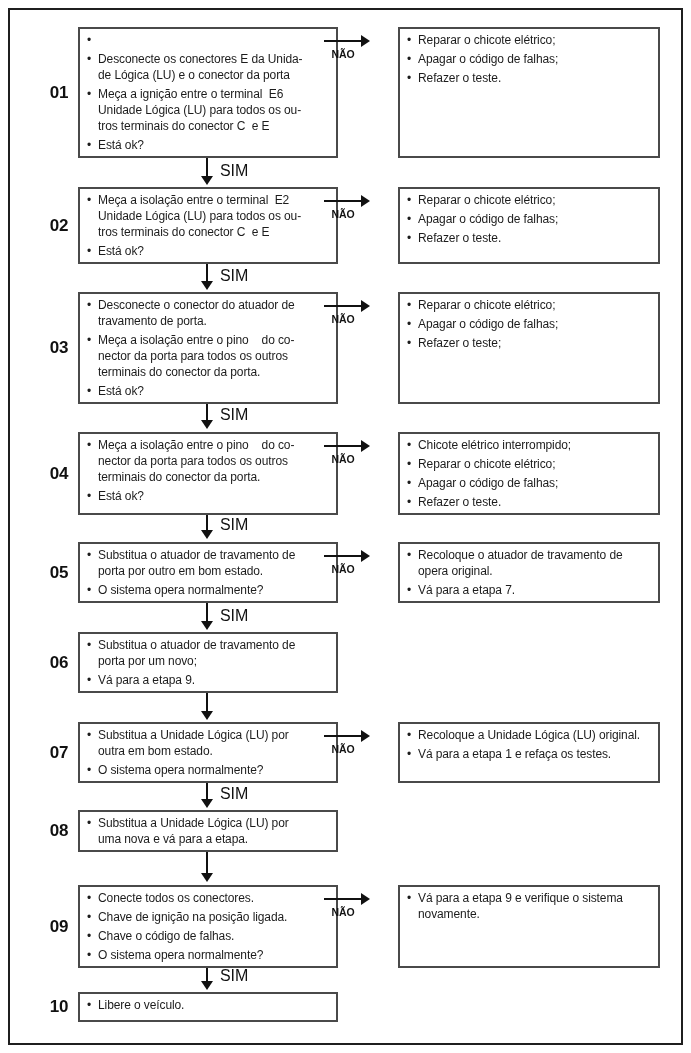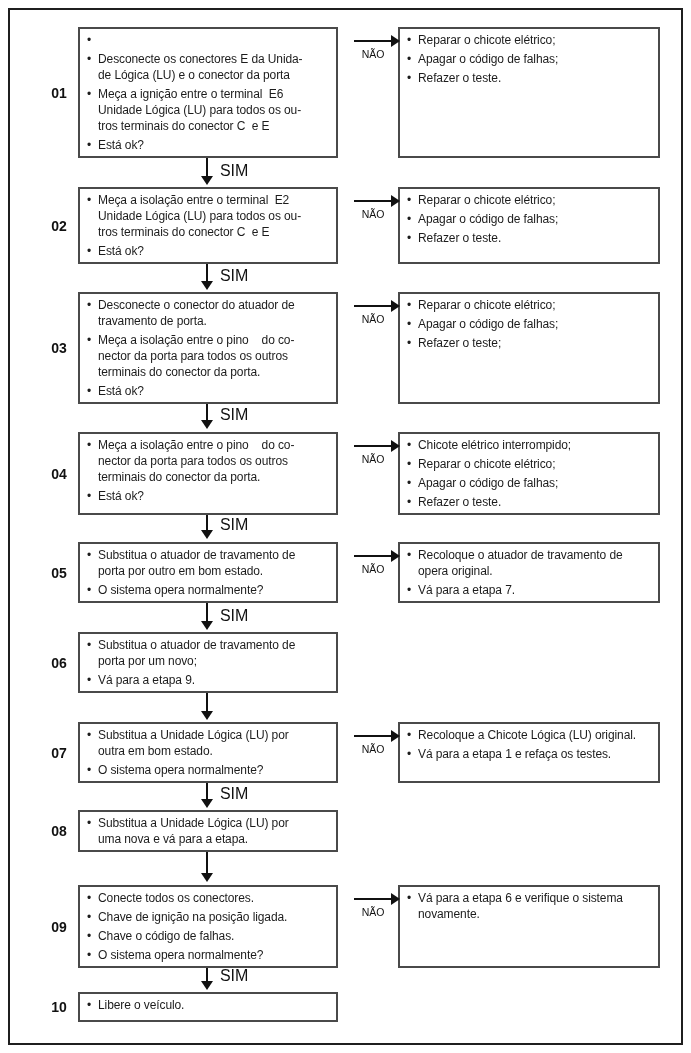--- a/index.html
+++ b/index.html
@@ -2,31 +2,31 @@
 <html><head>
 <meta charset="utf-8">
 <style>
   html,body{margin:0;padding:0;background:#fff;}
   #page{position:relative;width:691px;height:1053px;background:#fff;
         font-family:"Liberation Sans","DejaVu Sans",sans-serif;color:#1c1c1c;
         letter-spacing:-0.1px;overflow:hidden;}
   .frame{position:absolute;inset:8px;border:2px solid #1f1f1f;}
   .row{position:absolute;left:40px;display:flex;align-items:stretch;z-index:2;}
   .stepnum{width:38px;display:flex;align-items:center;justify-content:center;
-           font-weight:bold;font-size:14px;color:#111;}
+           font-weight:bold;font-size:17px;color:#111;}
   .box{box-sizing:border-box;border:2px solid #4a4a4a;background:#fff;
        padding:3px 3px 3px 7px;font-size:12px;line-height:16px;}
   .leftbox{width:260px;}
   .rightbox{width:262px;margin-left:60px;}
   .item{display:flex;}
   .item + .item{margin-top:3px;}
   .bullet{width:11px;flex-shrink:0;font-size:12px;}
   .txt{white-space:pre-wrap;}
   
-  .noarrow{position:absolute;left:314px;top:6px;width:46px;height:26px;}
+  .noarrow{position:absolute;left:284px;top:6px;width:46px;height:26px;font-weight:bold;}
   .noline{position:absolute;left:0;right:8px;top:7px;height:2px;background:#111;}
   .nohead{position:absolute;right:0;top:2px;width:0;height:0;
           border-top:6px solid transparent;border-bottom:6px solid transparent;
           border-left:9px solid #111;}
   .nolbl{position:absolute;left:0;right:8px;top:15px;text-align:center;
          font-size:10.5px;color:#111;}
   
   .vconn{position:absolute;left:201px;width:12px;z-index:1;}
   .vline{position:absolute;left:5px;top:0;bottom:7px;width:2px;background:#111;}
   .vhead{position:absolute;bottom:0;left:0;width:0;height:0;
@@ -286,21 +286,21 @@
         </div>
     </div>
     <div class="noarrow">
       <div class="noline"></div>
       <div class="nohead"></div>
       <div class="nolbl">NÃO</div>
     </div>
     <div class="box rightbox">
       <div class="item">
           <span class="bullet">•</span>
-          <span class="txt">Recoloque a Chicote Lógica (LU) original.</span>
+          <span class="txt">Recoloque a Unidade Lógica (LU) original.</span>
         </div>
       <div class="item">
           <span class="bullet">•</span>
           <span class="txt">Vá para a etapa 1 e refaça os testes.</span>
         </div>
     </div>
   </div>
   <div class="vconn" style="top:782px;height:26px;">
     <div class="vline"></div>
     <div class="vhead"></div>
@@ -343,21 +343,21 @@
         </div>
     </div>
     <div class="noarrow">
       <div class="noline"></div>
       <div class="nohead"></div>
       <div class="nolbl">NÃO</div>
     </div>
     <div class="box rightbox">
       <div class="item">
           <span class="bullet">•</span>
-          <span class="txt">Vá para a etapa 6 e verifique o sistema
+          <span class="txt">Vá para a etapa 9 e verifique o sistema
 novamente.</span>
         </div>
     </div>
   </div>
   <div class="vconn" style="top:964px;height:26px;">
     <div class="vline"></div>
     <div class="vhead"></div>
     <span class="vlbl">SIM</span>
   </div>
 

